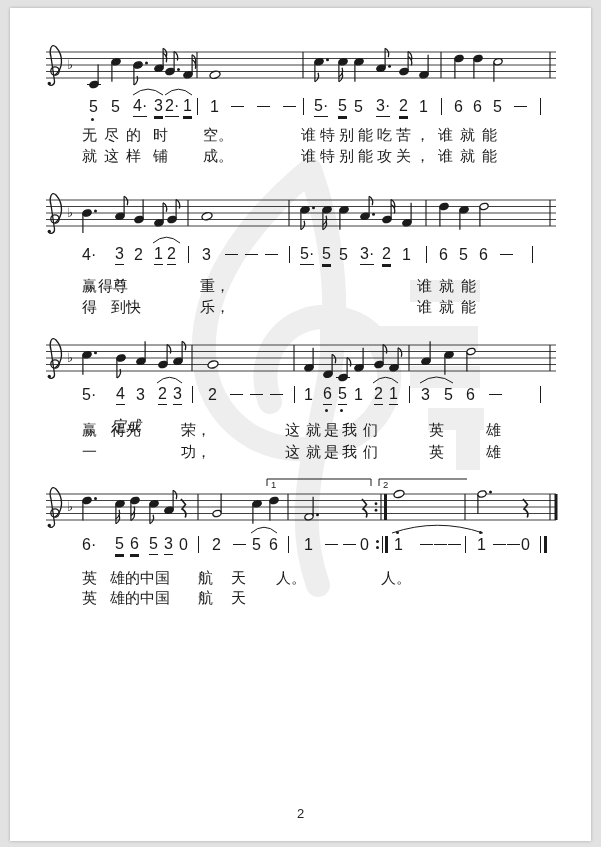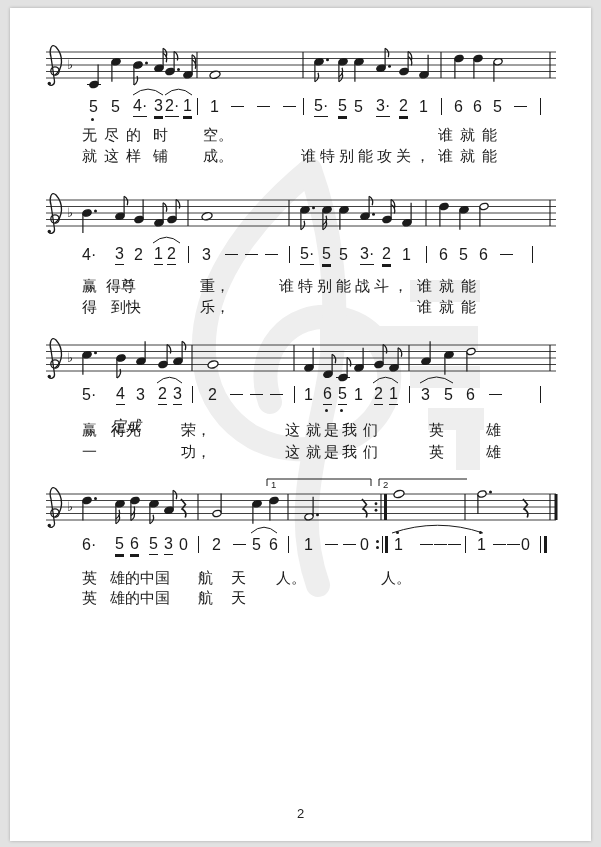--- a/index.html
+++ b/index.html
@@ -319,20 +319,21 @@
     <span class="jp" style="left: 419px; top: 97px;">1</span>
     <span class="jpbar" style="left: 441px; top: 98px;"></span>
     <span class="jp" style="left: 454px; top: 97px;">6</span>
     <span class="jp" style="left: 473px; top: 97px;">6</span>
     <span class="jp" style="left: 493px; top: 97px;">5</span>
     <span class="jpdash" style="left: 514px; top: 106px;"></span>
     <span class="jpbar" style="left: 540px; top: 98px;"></span>
     <span class="lyr" style="left: 82px; top: 126px; letter-spacing: 7px;">无尽的</span>
     <span class="lyr" style="left: 153px; top: 126px; letter-spacing: 0px;">时</span>
     <span class="lyr" style="left: 203px; top: 126px; letter-spacing: 0px;">空。</span>
+    <span class="lyr" style="left: 301px; top: 126px; letter-spacing: 4px;">谁特别能吃苦，</span>
     <span class="lyr" style="left: 438px; top: 126px; letter-spacing: 7px;">谁就能</span>
     <span class="lyr" style="left: 82px; top: 147px; letter-spacing: 7px;">就这样</span>
     <span class="lyr" style="left: 153px; top: 147px; letter-spacing: 0px;">铺</span>
     <span class="lyr" style="left: 203px; top: 147px; letter-spacing: 0px;">成。</span>
     <span class="lyr" style="left: 301px; top: 147px; letter-spacing: 4px; font-family: Liberation Serif, serif;">谁特别能攻关，</span>
     <span class="lyr" style="left: 438px; top: 147px; letter-spacing: 7px;">谁就能</span>
     <span class="jp" style="left: 82px; top: 245px;">4·</span>
     <span class="jp u1" style="left: 115px; top: 245px;">3</span>
     <span class="jp" style="left: 134px; top: 245px;">2</span>
     <span class="jp u1" style="left: 154px; top: 245px;">1</span>
@@ -349,23 +350,22 @@
     <span class="jp u1" style="left: 360px; top: 245px;">3·</span>
     <span class="jp u2" style="left: 382px; top: 245px;">2</span>
     <span class="jp" style="left: 402px; top: 245px;">1</span>
     <span class="jpbar" style="left: 426px; top: 246px;"></span>
     <span class="jp" style="left: 439px; top: 245px;">6</span>
     <span class="jp" style="left: 459px; top: 245px;">5</span>
     <span class="jp" style="left: 479px; top: 245px;">6</span>
     <span class="jpdash" style="left: 500px; top: 254px;"></span>
     <span class="jpbar" style="left: 532px; top: 246px;"></span>
     <span class="lyr" style="left: 82px; top: 277px; letter-spacing: 0px;">赢</span>
-    <span class="lyr" style="left: 106px; top: 277px; letter-spacing: 0px;">得尊</span>
+    <span class="lyr" style="left: 98px; top: 277px; letter-spacing: 0px;">得尊</span>
     <span class="lyr" style="left: 200px; top: 277px; letter-spacing: 0px;">重，</span>
-    <span class="lyr" style="left: 279px; top: 277px; letter-spacing: 4px;">谁特别能战斗，</span>
     <span class="lyr" style="left: 417px; top: 277px; letter-spacing: 7px;">谁就能</span>
     <span class="lyr" style="left: 82px; top: 298px; letter-spacing: 0px;">得</span>
     <span class="lyr" style="left: 111px; top: 298px; letter-spacing: 0px;">到快</span>
     <span class="lyr" style="left: 200px; top: 298px; letter-spacing: 0px;">乐，</span>
     <span class="lyr" style="left: 417px; top: 298px; letter-spacing: 7px;">谁就能</span>
     <span class="jp" style="left: 82px; top: 385px;">5·</span>
     <span class="jp u1" style="left: 116px; top: 385px;">4</span>
     <span class="jp" style="left: 136px; top: 385px;">3</span>
     <span class="jp u1" style="left: 158px; top: 385px;">2</span>
     <span class="jp u1" style="left: 173px; top: 385px;">3</span>

